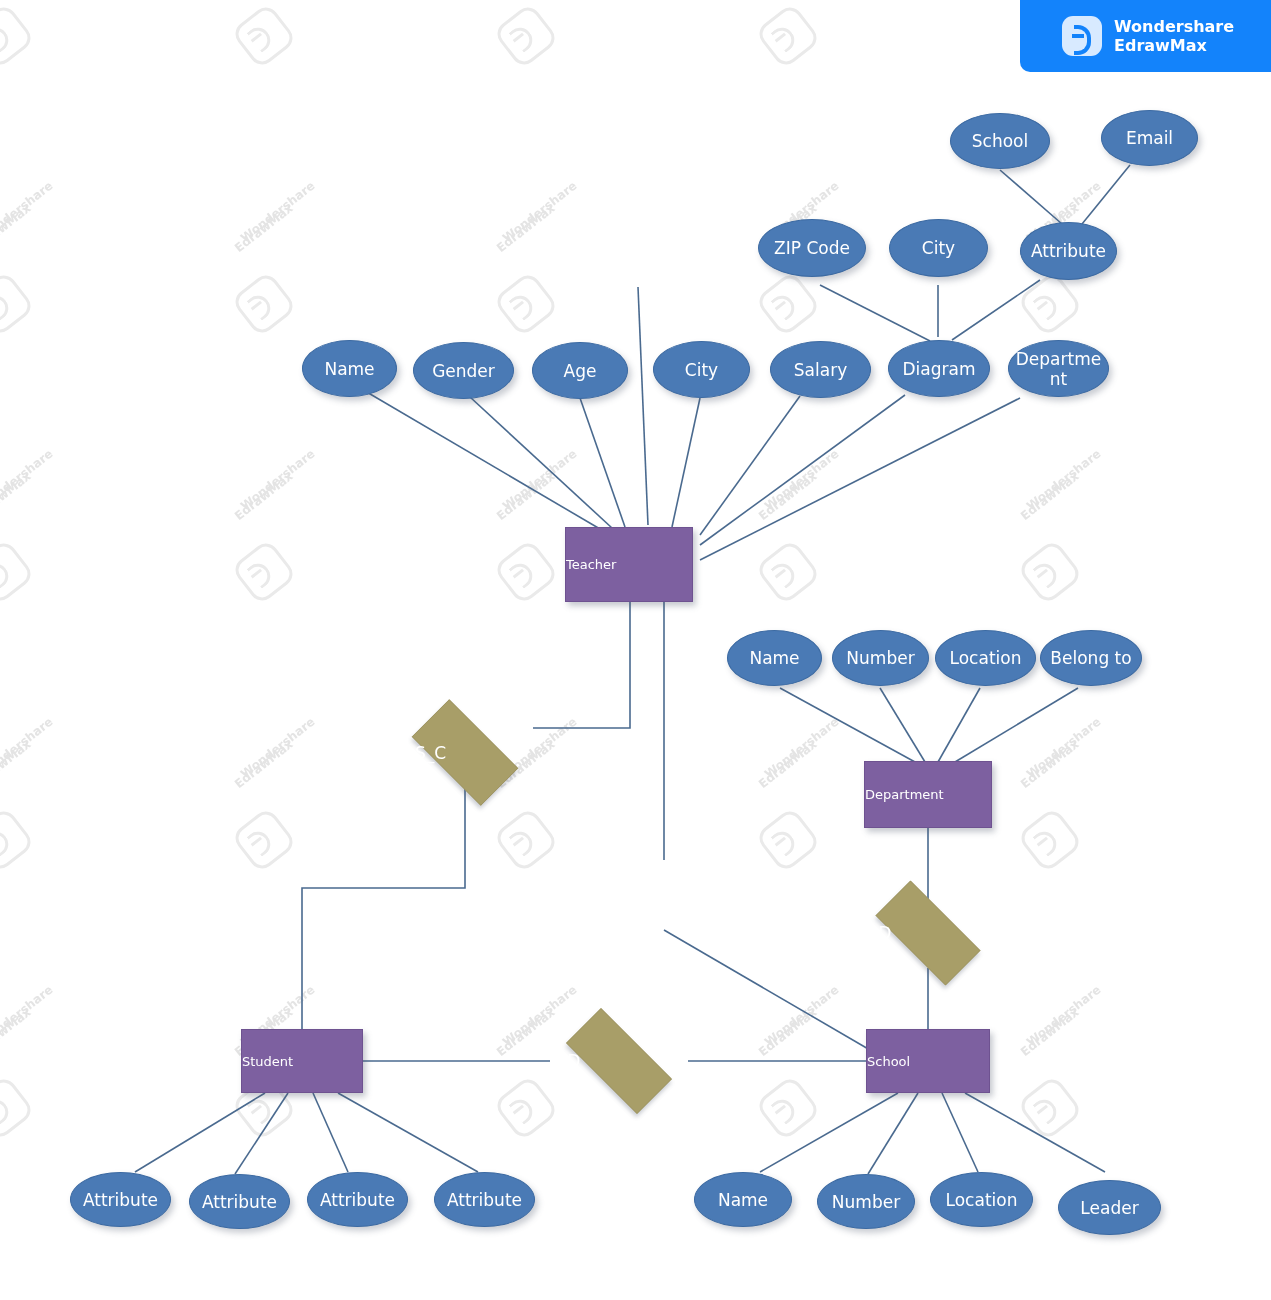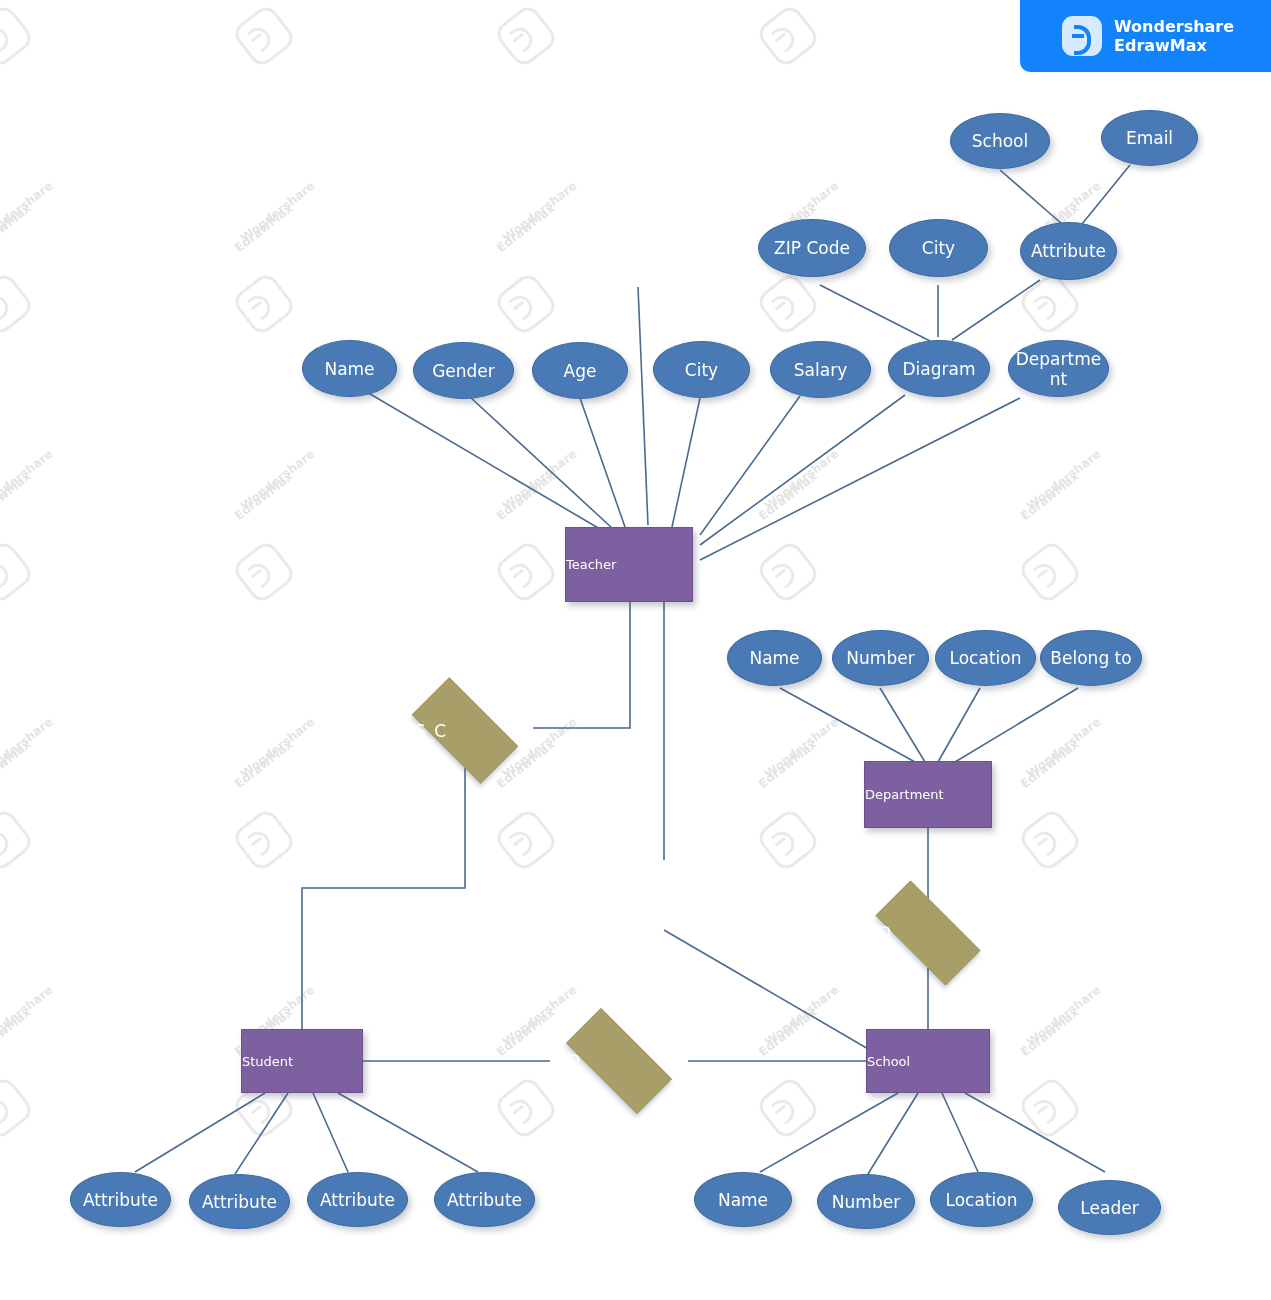--- a/index.html
+++ b/index.html
@@ -508,21 +508,21 @@
   </div>
 
   <div class="node entity" style="left:241px; top:1029px; width:122px; height:64px;">
     <span class="label">Student</span>
   </div>
 
   <div class="node entity" style="left:866px; top:1029px; width:124px; height:64px;">
     <span class="label">School</span>
   </div>
 
-  <div class="node relationship" style="left:396px; top:693px; width:138px; height:75px;">
+  <div class="node relationship" style="left:396px; top:715px; width:138px; height:75px;">
     <span class="dia"></span>
     <span class="label">T_S_C</span>
   </div>
 
 
   <div class="node relationship" style="left:548px; top:1026px; width:142px; height:70px;">
     <span class="dia"></span>
     <span class="label">S_D</span>
   </div>
 

